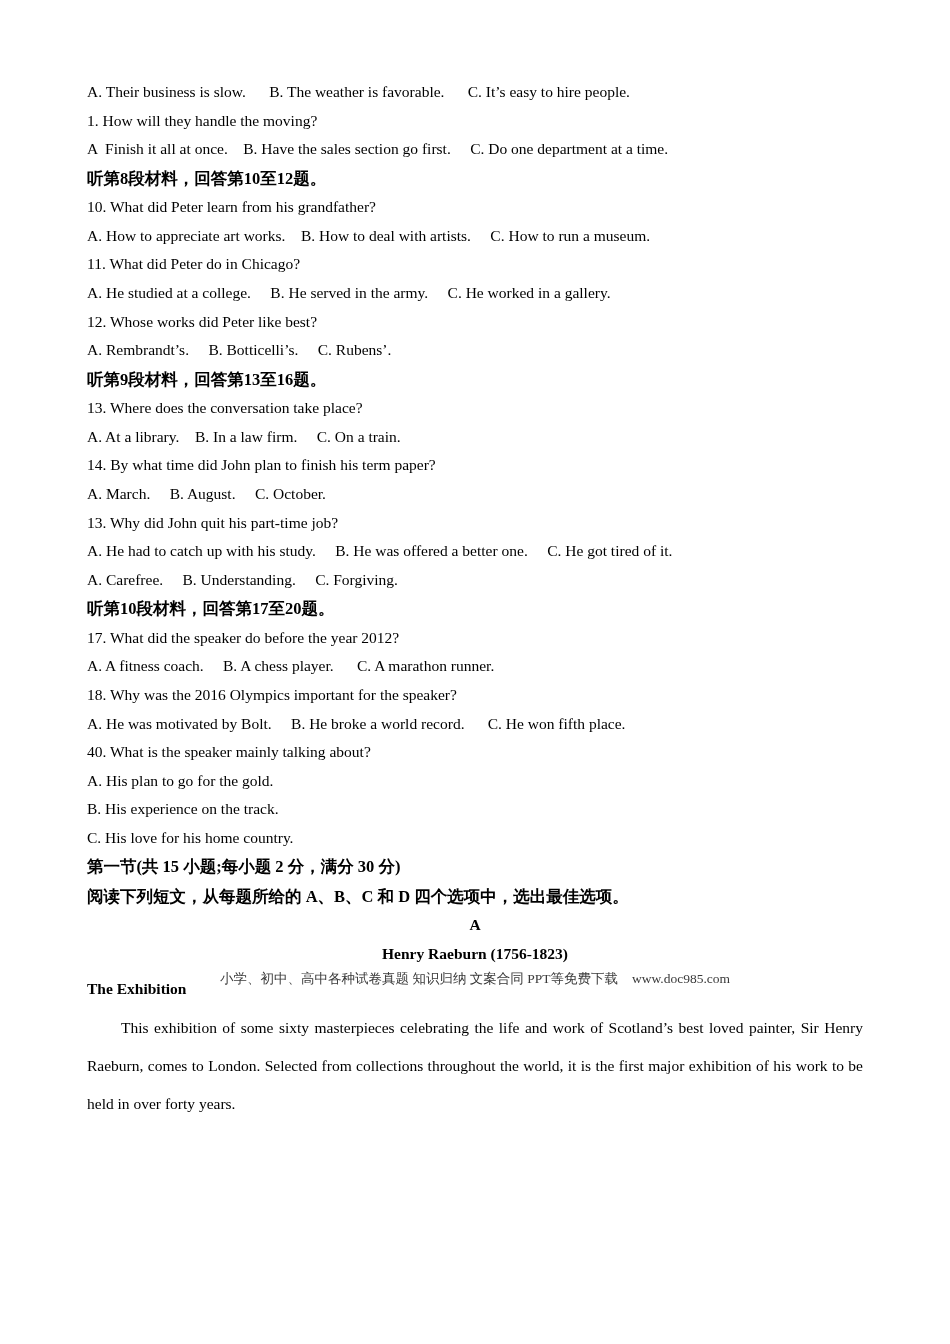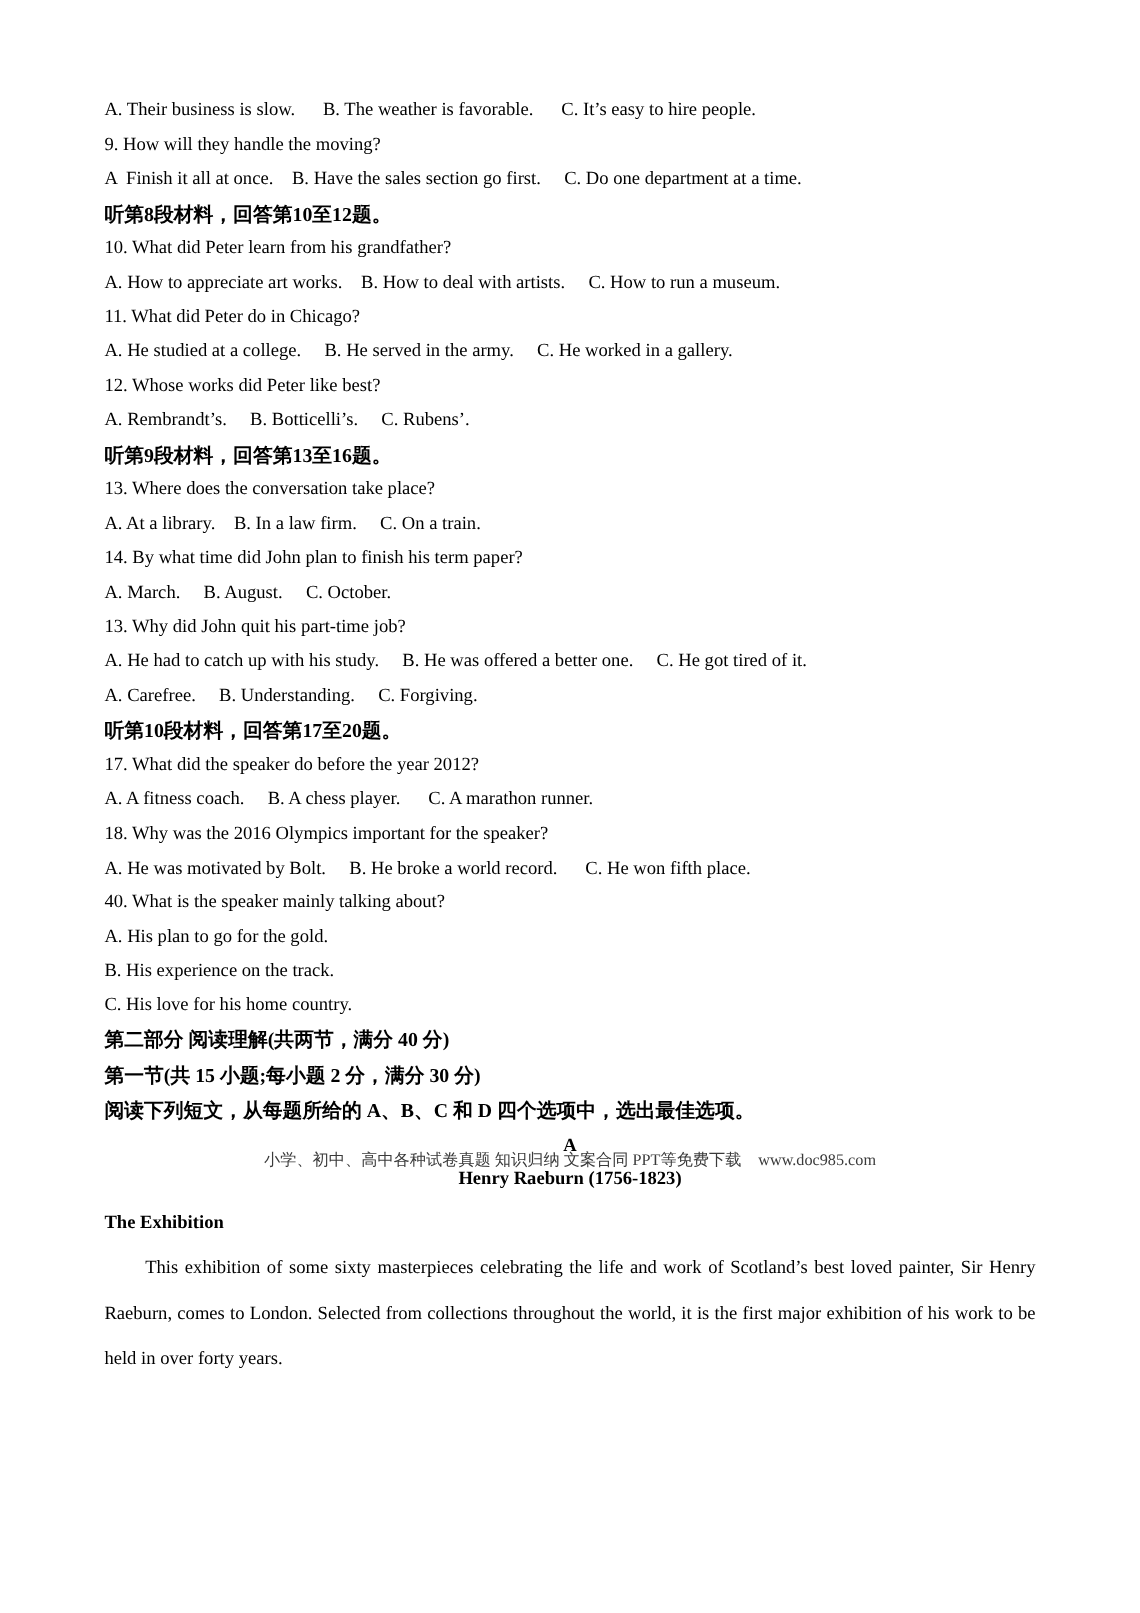--- a/index.html
+++ b/index.html
@@ -41,34 +41,34 @@
     line-height: 38px;
     text-align: justify;
     text-indent: 34px;
     margin-top: 5px;
     white-space: normal;
   }
   .footer {
     position: absolute;
     left: 0;
     right: 0;
-    bottom: 12px;
+    bottom: 0;
     text-align: center;
     font-size: 13.5px;
     color: #3a3a3a;
   }
   .footer .url { margin-left: 14px; }
 </style>
 </head>
 <body>
 
 <div class="page">
   <div class="content" id="doc-lines">
       <p class="line">A. Their business is slow.      B. The weather is favorable.      C. It’s easy to hire people.</p>
-      <p class="line">9. How will they handle the moving?</p>
+      <p class="line">1. How will they handle the moving?</p>
       <p class="line">A  Finish it all at once.    B. Have the sales section go first.     C. Do one department at a time.</p>
       <p class="line heading-cn">听第8段材料，回答第10至12题。</p>
       <p class="line">10. What did Peter learn from his grandfather?</p>
       <p class="line">A. How to appreciate art works.    B. How to deal with artists.     C. How to run a museum.</p>
       <p class="line">11. What did Peter do in Chicago?</p>
       <p class="line">A. He studied at a college.     B. He served in the army.     C. He worked in a gallery.</p>
       <p class="line">12. Whose works did Peter like best?</p>
       <p class="line">A. Rembrandt’s.     B. Botticelli’s.     C. Rubens’.</p>
       <p class="line heading-cn">听第9段材料，回答第13至16题。</p>
       <p class="line">13. Where does the conversation take place?</p>
@@ -80,21 +80,20 @@
       <p class="line">A. Carefree.     B. Understanding.     C. Forgiving.</p>
       <p class="line heading-cn">听第10段材料，回答第17至20题。</p>
       <p class="line">17. What did the speaker do before the year 2012?</p>
       <p class="line">A. A fitness coach.     B. A chess player.      C. A marathon runner.</p>
       <p class="line">18. Why was the 2016 Olympics important for the speaker?</p>
       <p class="line">A. He was motivated by Bolt.     B. He broke a world record.      C. He won fifth place.</p>
       <p class="line">40. What is the speaker mainly talking about?</p>
       <p class="line">A. His plan to go for the gold.</p>
       <p class="line">B. His experience on the track.</p>
       <p class="line">C. His love for his home country.</p>
-      <p class="line heading-cn">第二部分 阅读理解(共两节，满分 40 分)</p>
       <p class="line heading-cn">第一节(共 15 小题;每小题 2 分，满分 30 分)</p>
       <p class="line heading-cn">阅读下列短文，从每题所给的 A、B、C 和 D 四个选项中，选出最佳选项。</p>
       <p class="line center-bold">A</p>
       <p class="line center-bold">Henry Raeburn (1756-1823)</p>
       <p class="line subheading">The Exhibition</p>
       <p class="paragraph">This exhibition of some sixty masterpieces celebrating the life and work of Scotland’s best loved painter, Sir Henry Raeburn, comes to London. Selected from collections throughout the world, it is the first major exhibition of his work to be held in over forty years.</p>
     </div>
   <div class="footer">
     <span>小学、初中、高中各种试卷真题 知识归纳 文案合同 PPT等免费下载</span><span class="url">www.doc985.com</span>
   </div>

